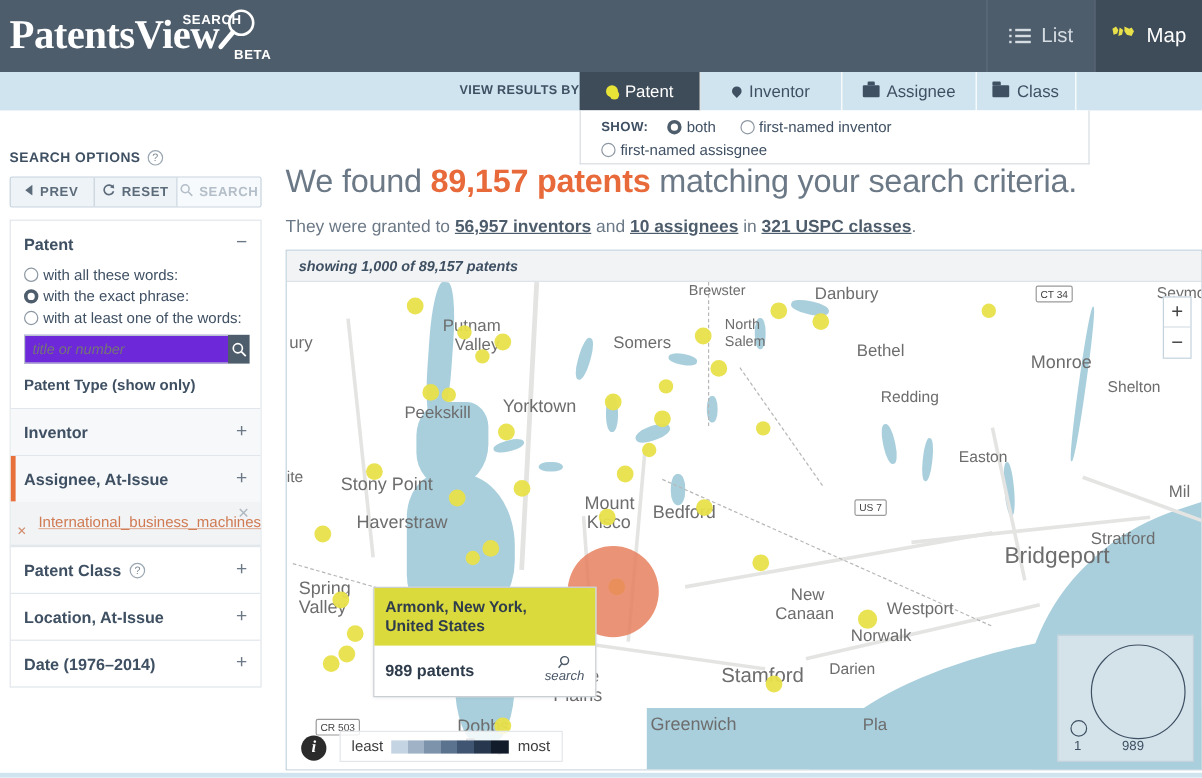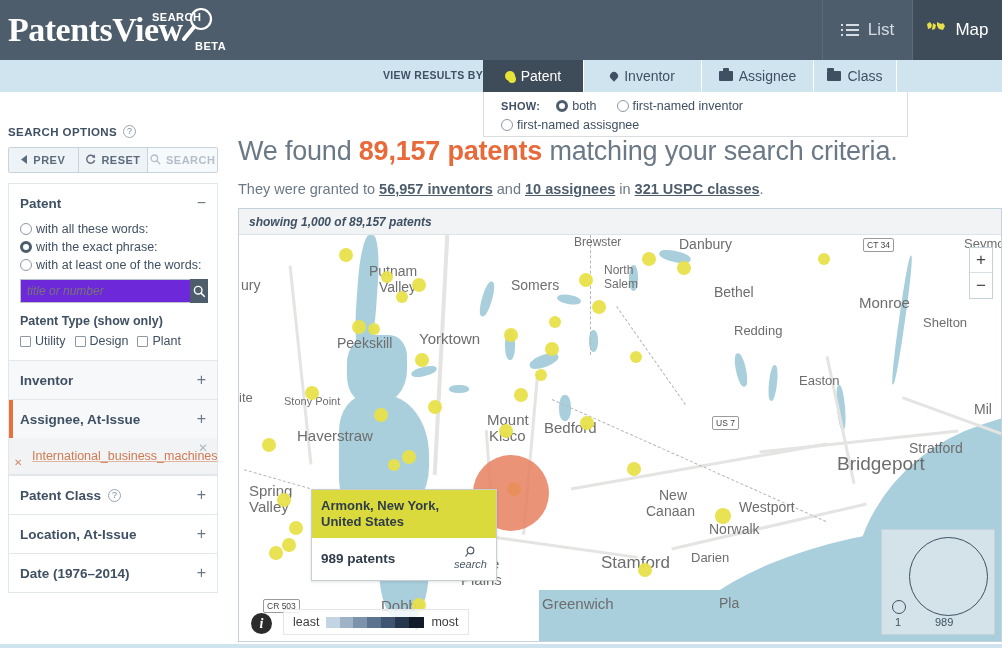--- a/index.html
+++ b/index.html
@@ -474,34 +474,20 @@
           <input id="title-input" value="" placeholder="title or number" style="">
           <div id="title-search-btn">
             <svg width="13" height="13" viewBox="0 0 13 13">
               <circle cx="5.2" cy="5.2" r="3.8" fill="none" stroke="#ffffff" stroke-width="1.4"></circle>
               <line x1="8.1" y1="8.1" x2="11.8" y2="11.8" stroke="#ffffff" stroke-width="1.5"></line>
             </svg>
           </div>
         </div>
 
         <div class="ptype-label">Patent Type (show only)</div>
-        <div class="ptype-row">
-          <span>
-            <span class="cbox"></span>
-            <span>Utility</span>
-          </span>
-          <span>
-            <span class="cbox"></span>
-            <span>Design</span>
-          </span>
-          <span>
-            <span class="cbox"></span>
-            <span>Plant</span>
-          </span>
-        </div>
       </div>
     </div>
 
     <div class="fpanel">
       <div class="fhead shaded">
         <span class="fhead-left">
             <span>Inventor</span>
           </span>
         <span class="plus">+</span>
       </div>
@@ -623,21 +609,21 @@
         <div class="mlabel" style="left: 335px; top: 0px; font-size: 12px;">Brewster</div>
         <div class="mlabel" style="left: 440px; top: 1px; font-size: 14px;">Danbury</div>
         <div class="mlabel" style="left: 475px; top: 25px; font-size: 14px; margin-top: 24px;">Bethel</div>
         <div class="mlabel" style="left: 620px; top: 59px; font-size: 15px;">Monroe</div>
         <div class="mlabel" style="left: 725px; top: 1px; font-size: 13px;">Seymour</div>
         <div class="mlabel" style="left: 684px; top: 80px; font-size: 13px;">Shelton</div>
         <div class="mlabel" style="left: 495px; top: 88px; font-size: 13px;">Redding</div>
         <div class="mlabel" style="left: 180px; top: 95px; font-size: 15px;">Yorktown</div>
         <div class="mlabel" style="left: 98px; top: 100px; font-size: 14px;">Peekskill</div>
         <div class="mlabel" style="left: 560px; top: 138px; font-size: 13px;">Easton</div>
-        <div class="mlabel" style="left: 45px; top: 160px; font-size: 11px;">Stony Point</div>
+        <div class="mlabel" style="left: 45px; top: 160px; font-size: 15px;">Stony Point</div>
         <div class="mlabel" style="left: 248px; top: 176px; font-size: 15px;">Mount</div>
         <div class="mlabel" style="left: 250px; top: 192px; font-size: 15px;">Kisco</div>
         <div class="mlabel" style="left: 305px; top: 184px; font-size: 15px;">Bedford</div>
         <div class="mlabel" style="left: 58px; top: 192px; font-size: 15px;">Haverstraw</div>
         <div class="mlabel" style="left: 735px; top: 166px; font-size: 14px;">Mil</div>
         <div class="mlabel" style="left: 670px; top: 205px; font-size: 14px;">Stratford</div>
         <div class="mlabel" style="left: 598px; top: 218px; font-size: 19px;">Bridgeport</div>
         <div class="mlabel" style="left: 10px; top: 247px; font-size: 15px;">Spring</div>
         <div class="mlabel" style="left: 10px; top: 263px; font-size: 15px;">Valley</div>
         <div class="mlabel" style="left: 420px; top: 252px; font-size: 14px;">New</div>

